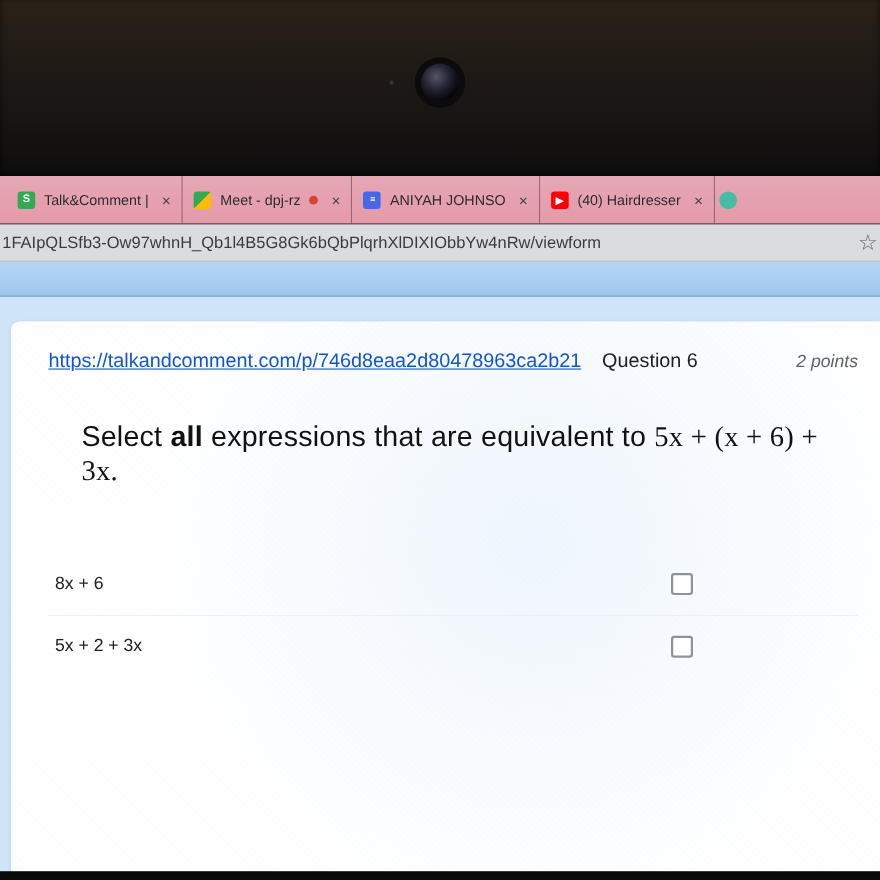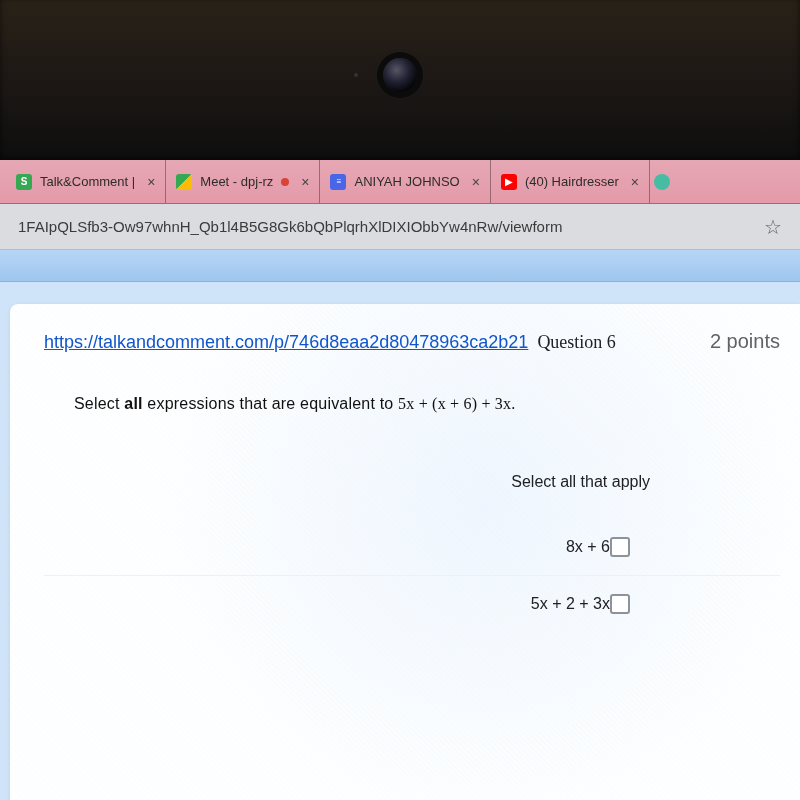--- a/index.html
+++ b/index.html
@@ -66,25 +66,25 @@
     display: inline-flex; align-items: center; justify-content: center;
     font-size: 10px; color: #fff; flex: 0 0 16px;
   }
   .fv-green { background:#35a853; font-weight:bold; }
   .fv-blue  { background:#4a66e8; font-size:8px; letter-spacing:-1px; }
   .fv-yt    { background:#ff0000; }
   .fv-circ  { background:#46bca3; border-radius:50%; }
   .meet-dot { width:8px;height:8px;border-radius:50%;background:#da4336;display:inline-block; }
   .urlbar {
     width: 100%;
-    height: 46px;
+    height: 34px;
     background: #dadce0;
     display: flex;
     align-items: center;
-    padding: 0 18px;
+    padding: 0 2px;
     font-size: 15px;
     color: #3b3b3b;
     border-bottom: 1px solid #b9bcc0;
     justify-content: space-between;
   }
   .star { color:#5f6368; font-size:20px; }
   .toolstrip {
     height: 32px;
     background: linear-gradient(180deg, #b7d6f5, #9fc6ef);
     border-bottom: 1px solid #8ab0da;
@@ -105,40 +105,40 @@
   .qheader {
     display: flex;
     justify-content: space-between;
     align-items: baseline;
     font-size: 18px;
     color: #202124;
     margin-bottom: 42px;
     flex-wrap: wrap;
   }
   .qheader a { color:#1155cc; }
-  .qlabel { margin-left: 4px; font-family: Liberation Serif, serif; }
-  .points { color:#5f6368; font-size: 20px; white-space: nowrap; }
+  .qlabel { margin-left: 14px; }
+  .points { color:#5f6368; font-size: 16px; white-space: nowrap; font-style: italic; }
   .qtext {
-    font-size: 16px;
+    font-size: 26px;
     color: #111;
     margin: 0 0 60px 30px;
     letter-spacing: 0.2px;
   }
   .qtext b { font-weight: 700; }
   .grid-head {
     text-align: right;
     padding-right: 130px;
     font-size: 16px;
     color: #202124;
     margin-bottom: 28px;
   }
   .row {
     display: flex;
     align-items: center;
-    justify-content: flex-end;
+    justify-content: space-between;
     padding: 18px 150px 18px 6px;
     font-size: 16px;
     color: #202124;
     border-bottom: 1px solid #eef0f2;
   }
   .row:last-child { border-bottom: none; }
   .chk {
     width: 20px; height: 20px;
     border: 2px solid #8d939a;
     border-radius: 3px;
@@ -202,21 +202,20 @@
         <a href="#">https://talkandcomment.com/p/746d8eaa2d80478963ca2b21</a>
         <span class="qlabel">Question 6</span>
       </span>
       <span class="points">2 points</span>
     </div>
 
     <div class="qtext">
       <span>Select </span><b>all</b><span> expressions that are equivalent to </span><span style="font-family:serif;">5x + (x + 6) + 3x.</span>
     </div>
 
-    <div class="grid-head">Select all that apply</div>
 
     <div class="row">
       <span>8x + 6</span>
       <span class="chk"></span>
     </div>
     <div class="row">
       <span>5x + 2 + 3x</span>
       <span class="chk"></span>
     </div>
 

